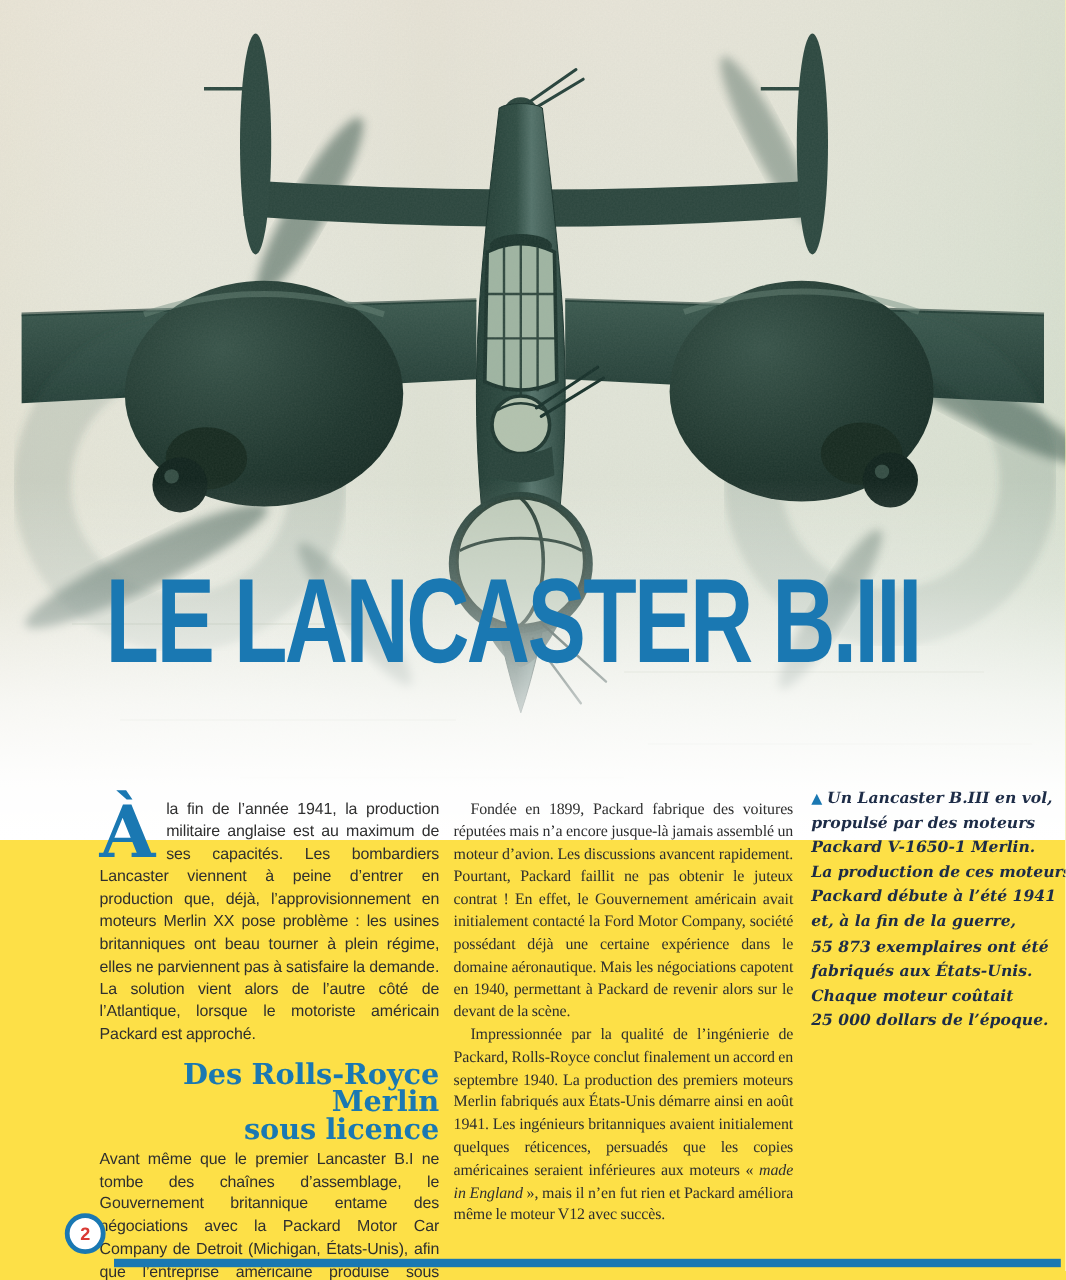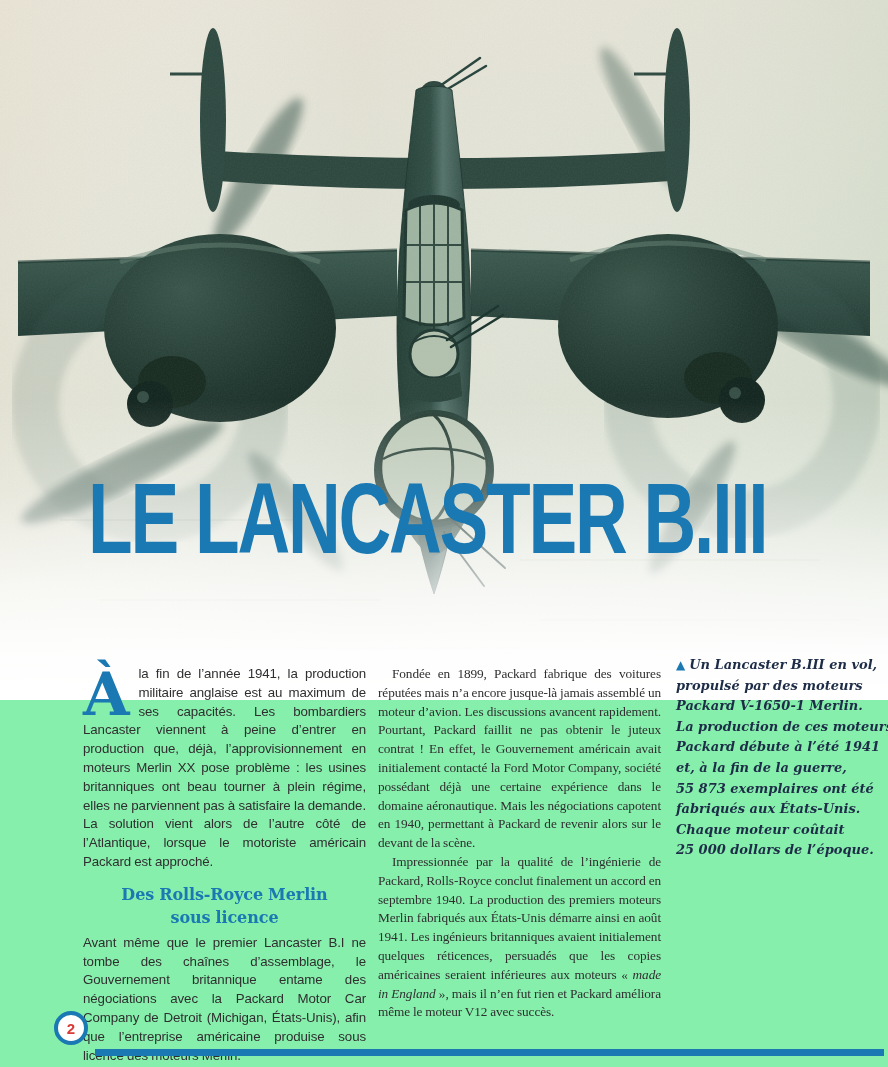--- a/index.html
+++ b/index.html
@@ -1,16 +1,16 @@
 <!DOCTYPE html>
 <html lang="fr"><head>
 <meta charset="utf-8">
 <style>
   html,body{margin:0;padding:0;background:#fff;}
-  .page{position:relative;width:888px;height:1067px;background:#86efac;overflow:hidden;
+  .page{position:relative;width:888px;height:1067px;background:#fde047;overflow:hidden;
         font-family:"Liberation Sans",sans-serif;}
   .hero{position:absolute;left:0;top:0;width:888px;height:700px;}
   .hero svg{display:block;}
   .title{position:absolute;left:88px;top:468px;margin:0;z-index:2;
          font-family:"Liberation Sans",sans-serif;font-weight:700;
          font-size:100px;line-height:1;letter-spacing:-3px;color:#1a78b2;
          transform:scaleX(.73);transform-origin:0 0;white-space:nowrap;}
   .standfirst{position:absolute;left:95px;top:566px;margin:0;z-index:2;
          font-family:"DejaVu Serif","Liberation Serif",serif;font-weight:500;
          font-size:20px;line-height:30.5px;letter-spacing:-.2px;color:#1e1d1b;white-space:nowrap;}
@@ -18,21 +18,21 @@
        font-size:13.3px;line-height:18.8px;text-align:justify;
        letter-spacing:-.1px;word-spacing:-.4px;hyphens:auto;}
   .col p{margin:0;}
   .col1{left:83px;width:283px;}
   .col2{left:378px;width:283px;}
   .col2 p.indent{text-indent:14px;font-family:Liberation Serif, serif;}
   .dropcap{float:left;font-family:"DejaVu Serif","Liberation Serif",serif;font-weight:700;
            color:#1a78b2;font-size:60px;line-height:54px;padding:2px 9px 0 0;}
   .subhead{margin:11px 0 5px 0;color:#1a78b2;
            font-family:"DejaVu Serif","Liberation Serif",serif;
-           font-weight:700;font-size:16px;line-height:23px;text-align:center;}
+           font-weight:700;font-size:24px;line-height:23px;text-align:right;}
   .caption{position:absolute;left:676px;top:655px;width:210px;
            font-family:"DejaVu Serif","Liberation Serif",serif;
            font-style:italic;font-weight:700;font-size:13px;line-height:20.6px;
            color:#1d2c47;white-space:nowrap;}
   .tri{font-style:normal;color:#1a78b2;font-size:12px;margin-right:4px;
        font-family:"DejaVu Sans",sans-serif;}
   .pagenum{position:absolute;left:54px;top:1011px;width:34px;height:34px;box-sizing:border-box;
            border:4px solid #1a78b2;border-radius:50%;background:#fff;
            display:flex;align-items:center;justify-content:center;z-index:2;}
   .pagenum span{color:#d93a35;font-weight:700;font-size:15px;

